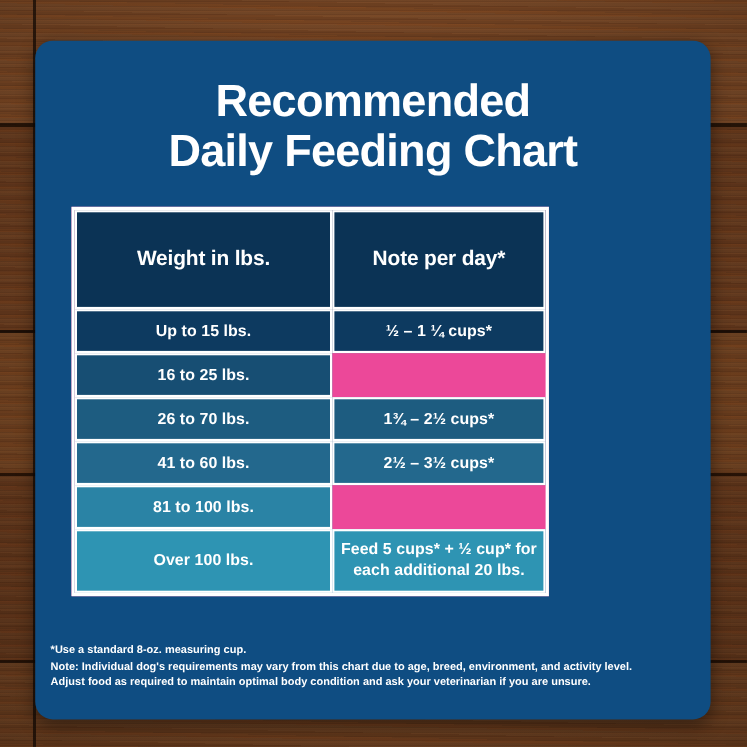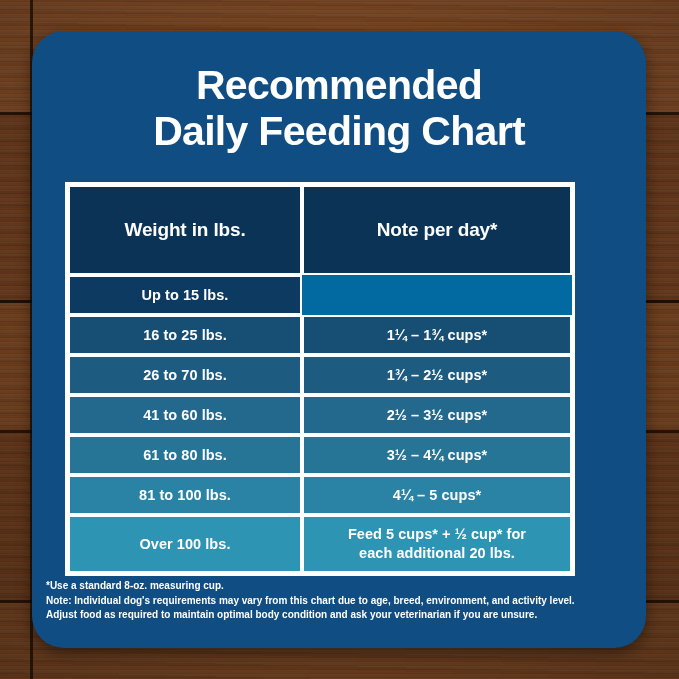--- a/index.html
+++ b/index.html
@@ -62,25 +62,25 @@
     inset: 0;
     background: radial-gradient(ellipse 95% 95% at 50% 45%,
       rgba(0,0,0,0) 35%, rgba(0,0,0,0.28) 100%);
     pointer-events: none;
   }
 
   
   #card {
     position: absolute;
     left: 32px;
-    top: 31px;
+    top: 37px;
     width: 614px;
     height: 617px;
     background: #0f4d82;
-    border-radius: 32px;
+    border-radius: 16px;
     box-shadow: 0 5px 16px rgba(0,0,0,0.45);
     overflow: hidden;
   }
 
   
   #title-block {
     margin-top: 32px;
     text-align: center;
     color: #ffffff;
     font-weight: 700;
@@ -89,24 +89,24 @@
     letter-spacing: -0.7px;
     padding: 0 26px;
   }
   #title-block .tline { display: block; white-space: nowrap; }
 
   
   #feeding-table {
     position: absolute;
     left: 33px;
     top: 151px;
-    width: 510px;
+    width: 434px;
     border: 3px solid #ffffff;
     border-collapse: separate;
-    background: #0369a1;
+    background: #ec4899;
   }
   .trow { display: flex; width: 100%; }
   .tcell {
     color: #ffffff;
     display: flex;
     align-items: center;
     justify-content: center;
     text-align: center;
     border: 2px solid #ffffff;
     font-size: 14.5px;
@@ -157,45 +157,40 @@
 
   <div id="feeding-table">
 
     <div class="trow hdr">
       <div class="tcell col-weight" style="background: rgb(11, 51, 85);">Weight in lbs.</div>
       <div class="tcell col-cups" style="background: rgb(11, 51, 85);">Note per day*</div>
     </div>
 
     <div class="trow">
       <div class="tcell col-weight" style="background: rgb(13, 58, 96);">Up to 15 lbs.</div>
+      <div class="tcell col-cups" style="background: rgb(13, 58, 96);">½ – 1 ¼ cups*</div>
     </div>
 
     <div class="trow">
       <div class="tcell col-weight" style="background: rgb(23, 78, 115);">16 to 25 lbs.</div>
-      <div class="tcell col-cups" style="background: rgb(23, 78, 115);">1¼ – 1¾  cups*</div>
     </div>
 
     <div class="trow">
       <div class="tcell col-weight" style="background: rgb(29, 92, 128);">26 to 70 lbs.</div>
       <div class="tcell col-cups" style="background: rgb(29, 92, 128);">1¾ – 2½ cups*</div>
     </div>
 
     <div class="trow">
       <div class="tcell col-weight" style="background: rgb(35, 104, 141);">41 to 60 lbs.</div>
       <div class="tcell col-cups" style="background: rgb(35, 104, 141);">2½ – 3½ cups*</div>
     </div>
 
-    <div class="trow">
-      <div class="tcell col-weight" style="background: rgb(38, 116, 150);">61 to 80 lbs.</div>
-      <div class="tcell col-cups" style="background: rgb(38, 116, 150);">3½ – 4¼ cups*</div>
-    </div>
 
     <div class="trow">
       <div class="tcell col-weight" style="background: rgb(42, 131, 165);">81 to 100 lbs.</div>
-      <div class="tcell col-cups" style="background: rgb(42, 131, 165);">4¼ – 5 cups*</div>
     </div>
 
     <div class="trow tall">
       <div class="tcell col-weight" style="background: rgb(46, 148, 179);">Over 100 lbs.</div>
       <div class="tcell col-cups" style="background: rgb(46, 148, 179);">
         <span>
           <span class="cups-multiline">Feed 5 cups* + ½ cup* for</span>
           <span class="cups-multiline">each additional 20 lbs.</span>
         </span>
       </div>

